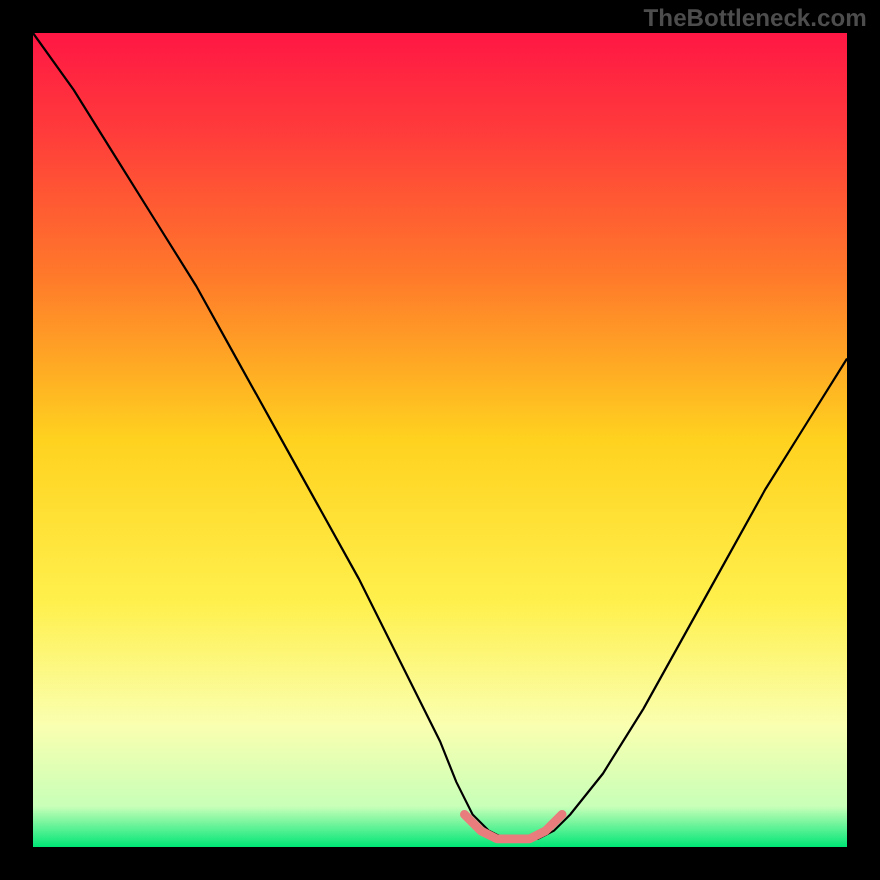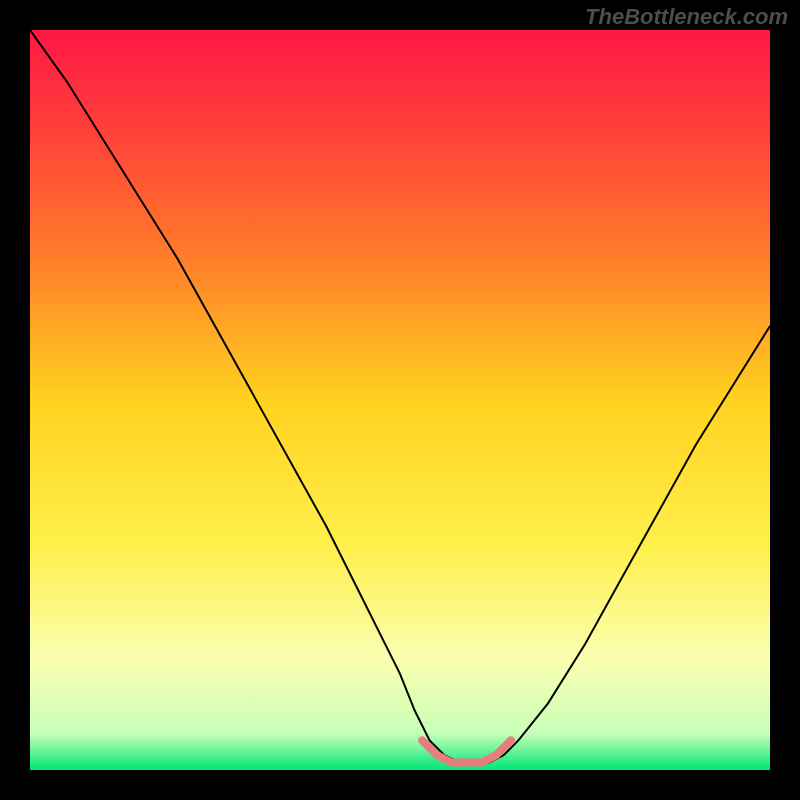--- a/index.html
+++ b/index.html
@@ -9,21 +9,20 @@
     width: 800px;
     height: 800px;
     position: relative;
     font-family: Arial, sans-serif;
   }
   .container {
     position: relative;
     width: 800px;
     height: 800px;
     background: #000;
-    font-style: italic;
   }
   .watermark {
     position: absolute;
     top: 4px;
     right: 12px;
     color: #4d4d4d;
     font-size: 22px;
     font-weight: bold;
     z-index: 10;
   }

